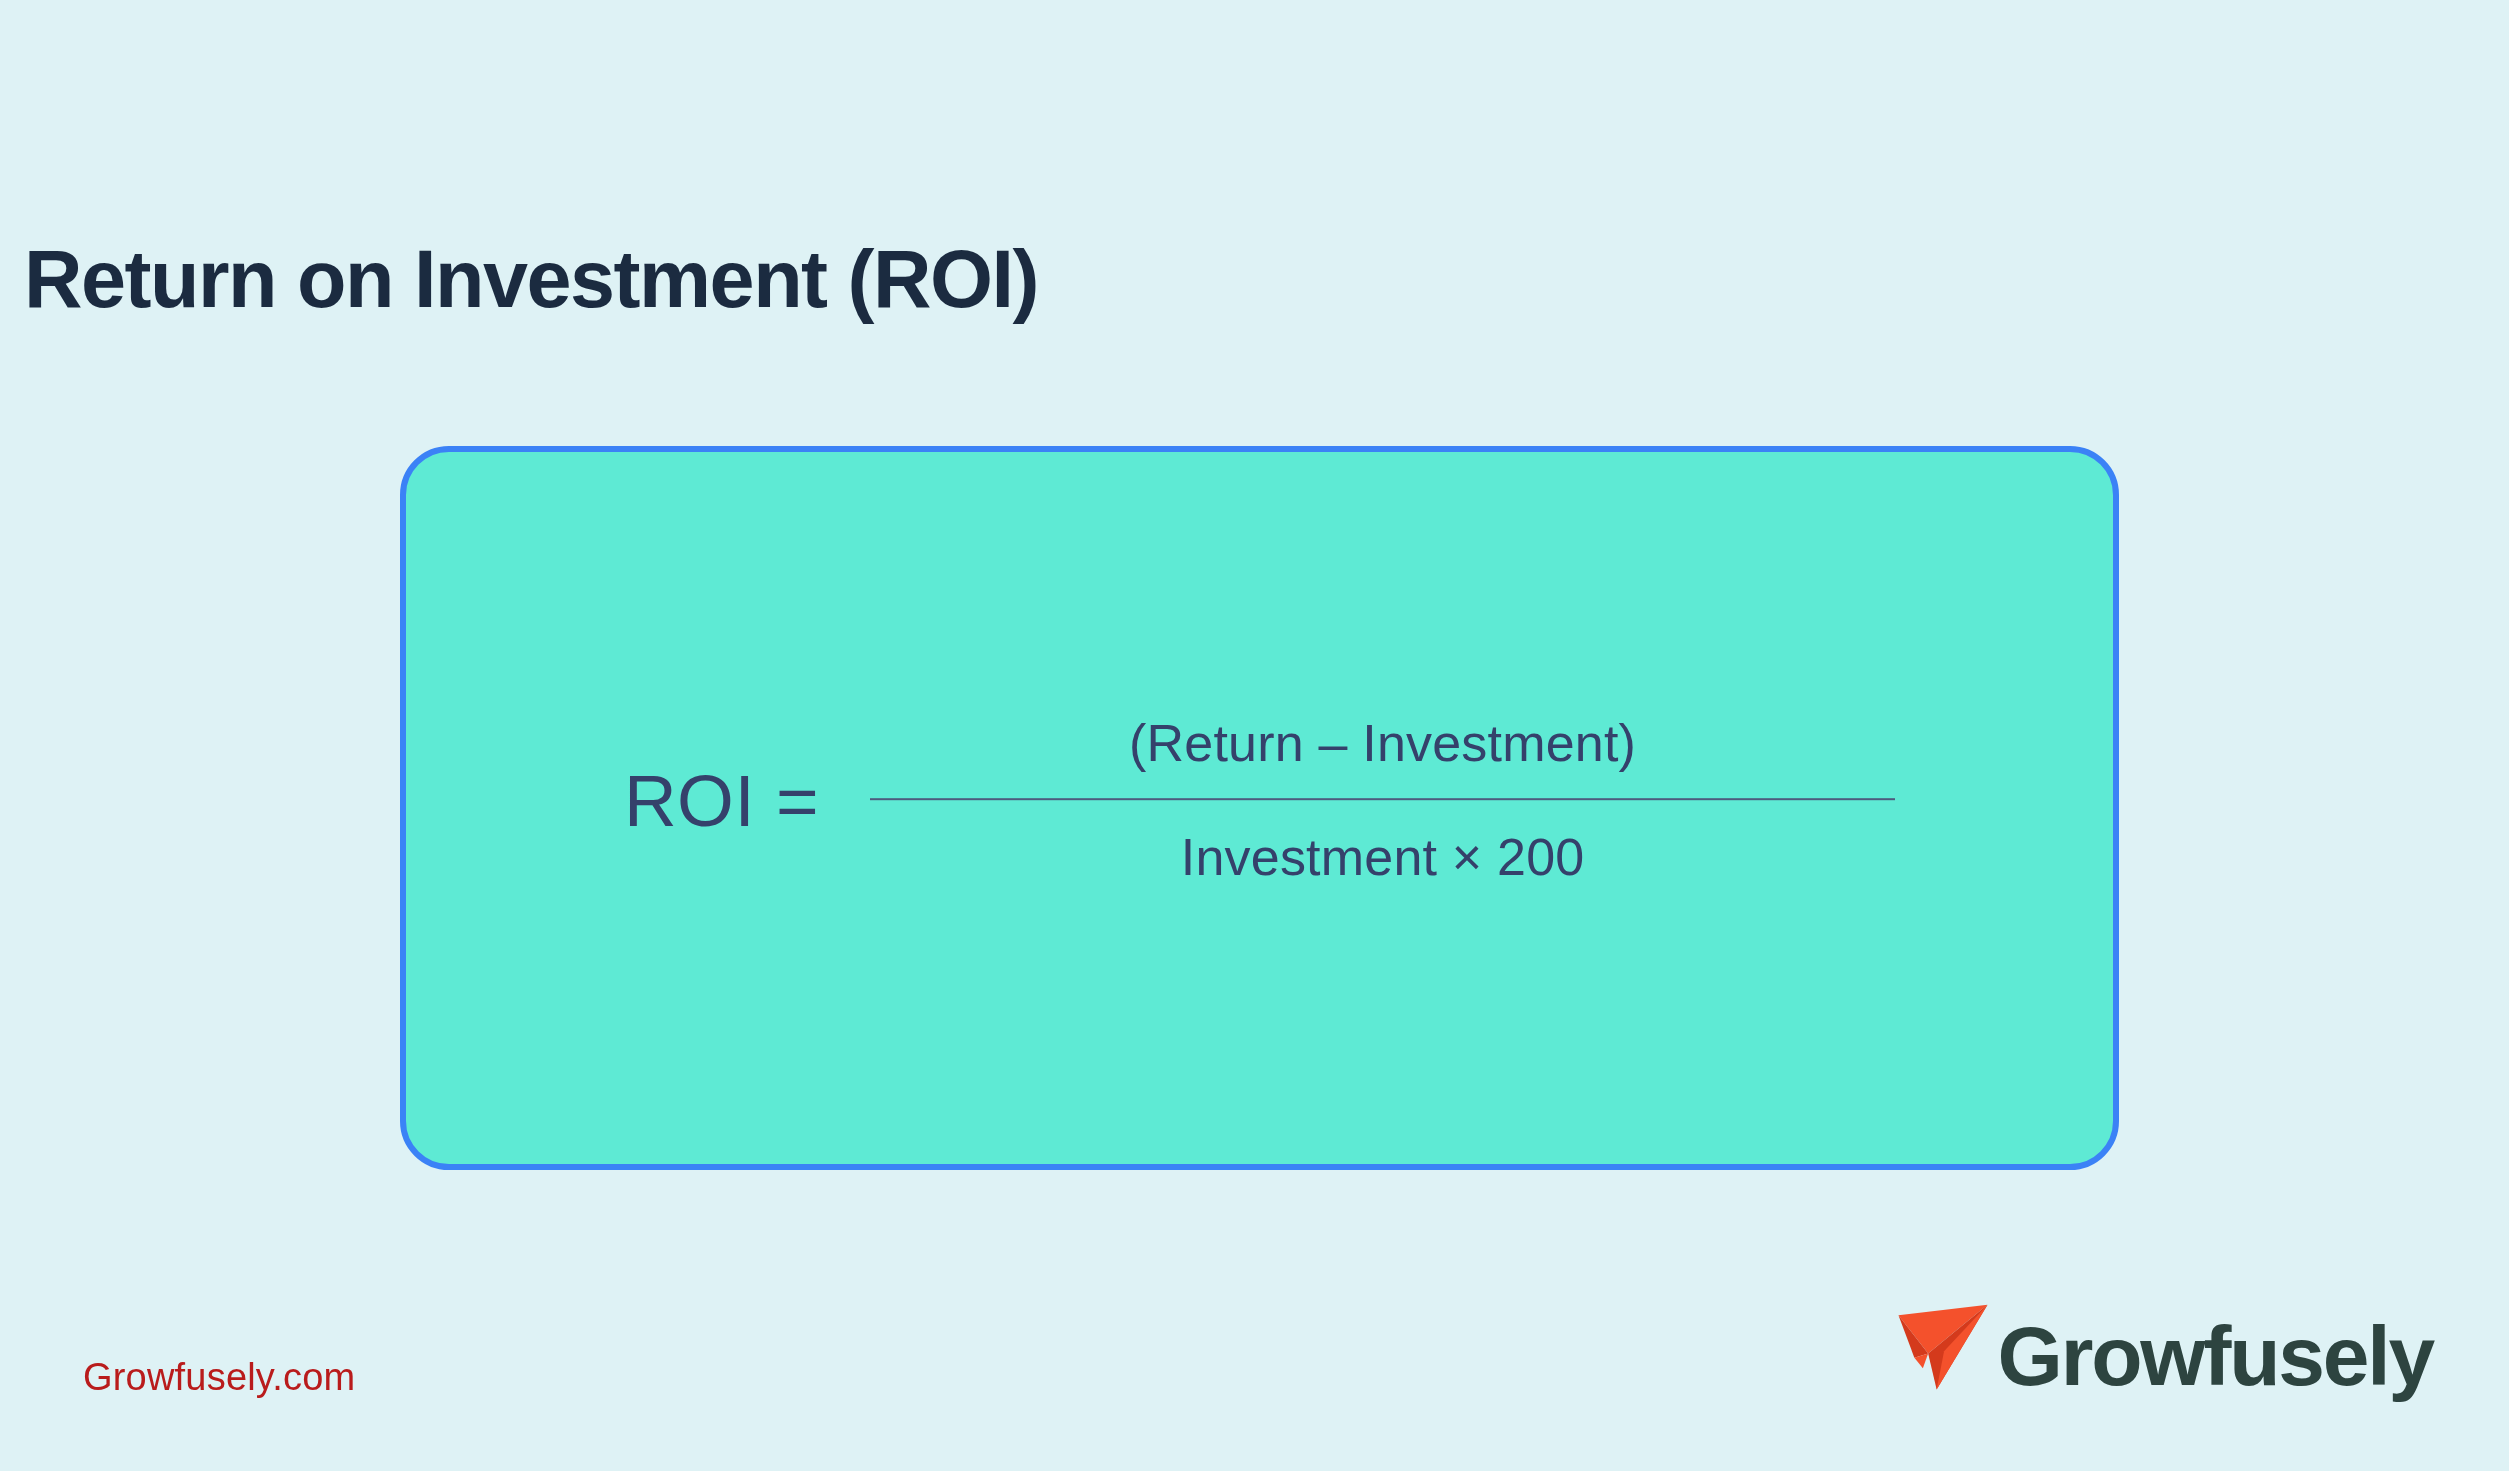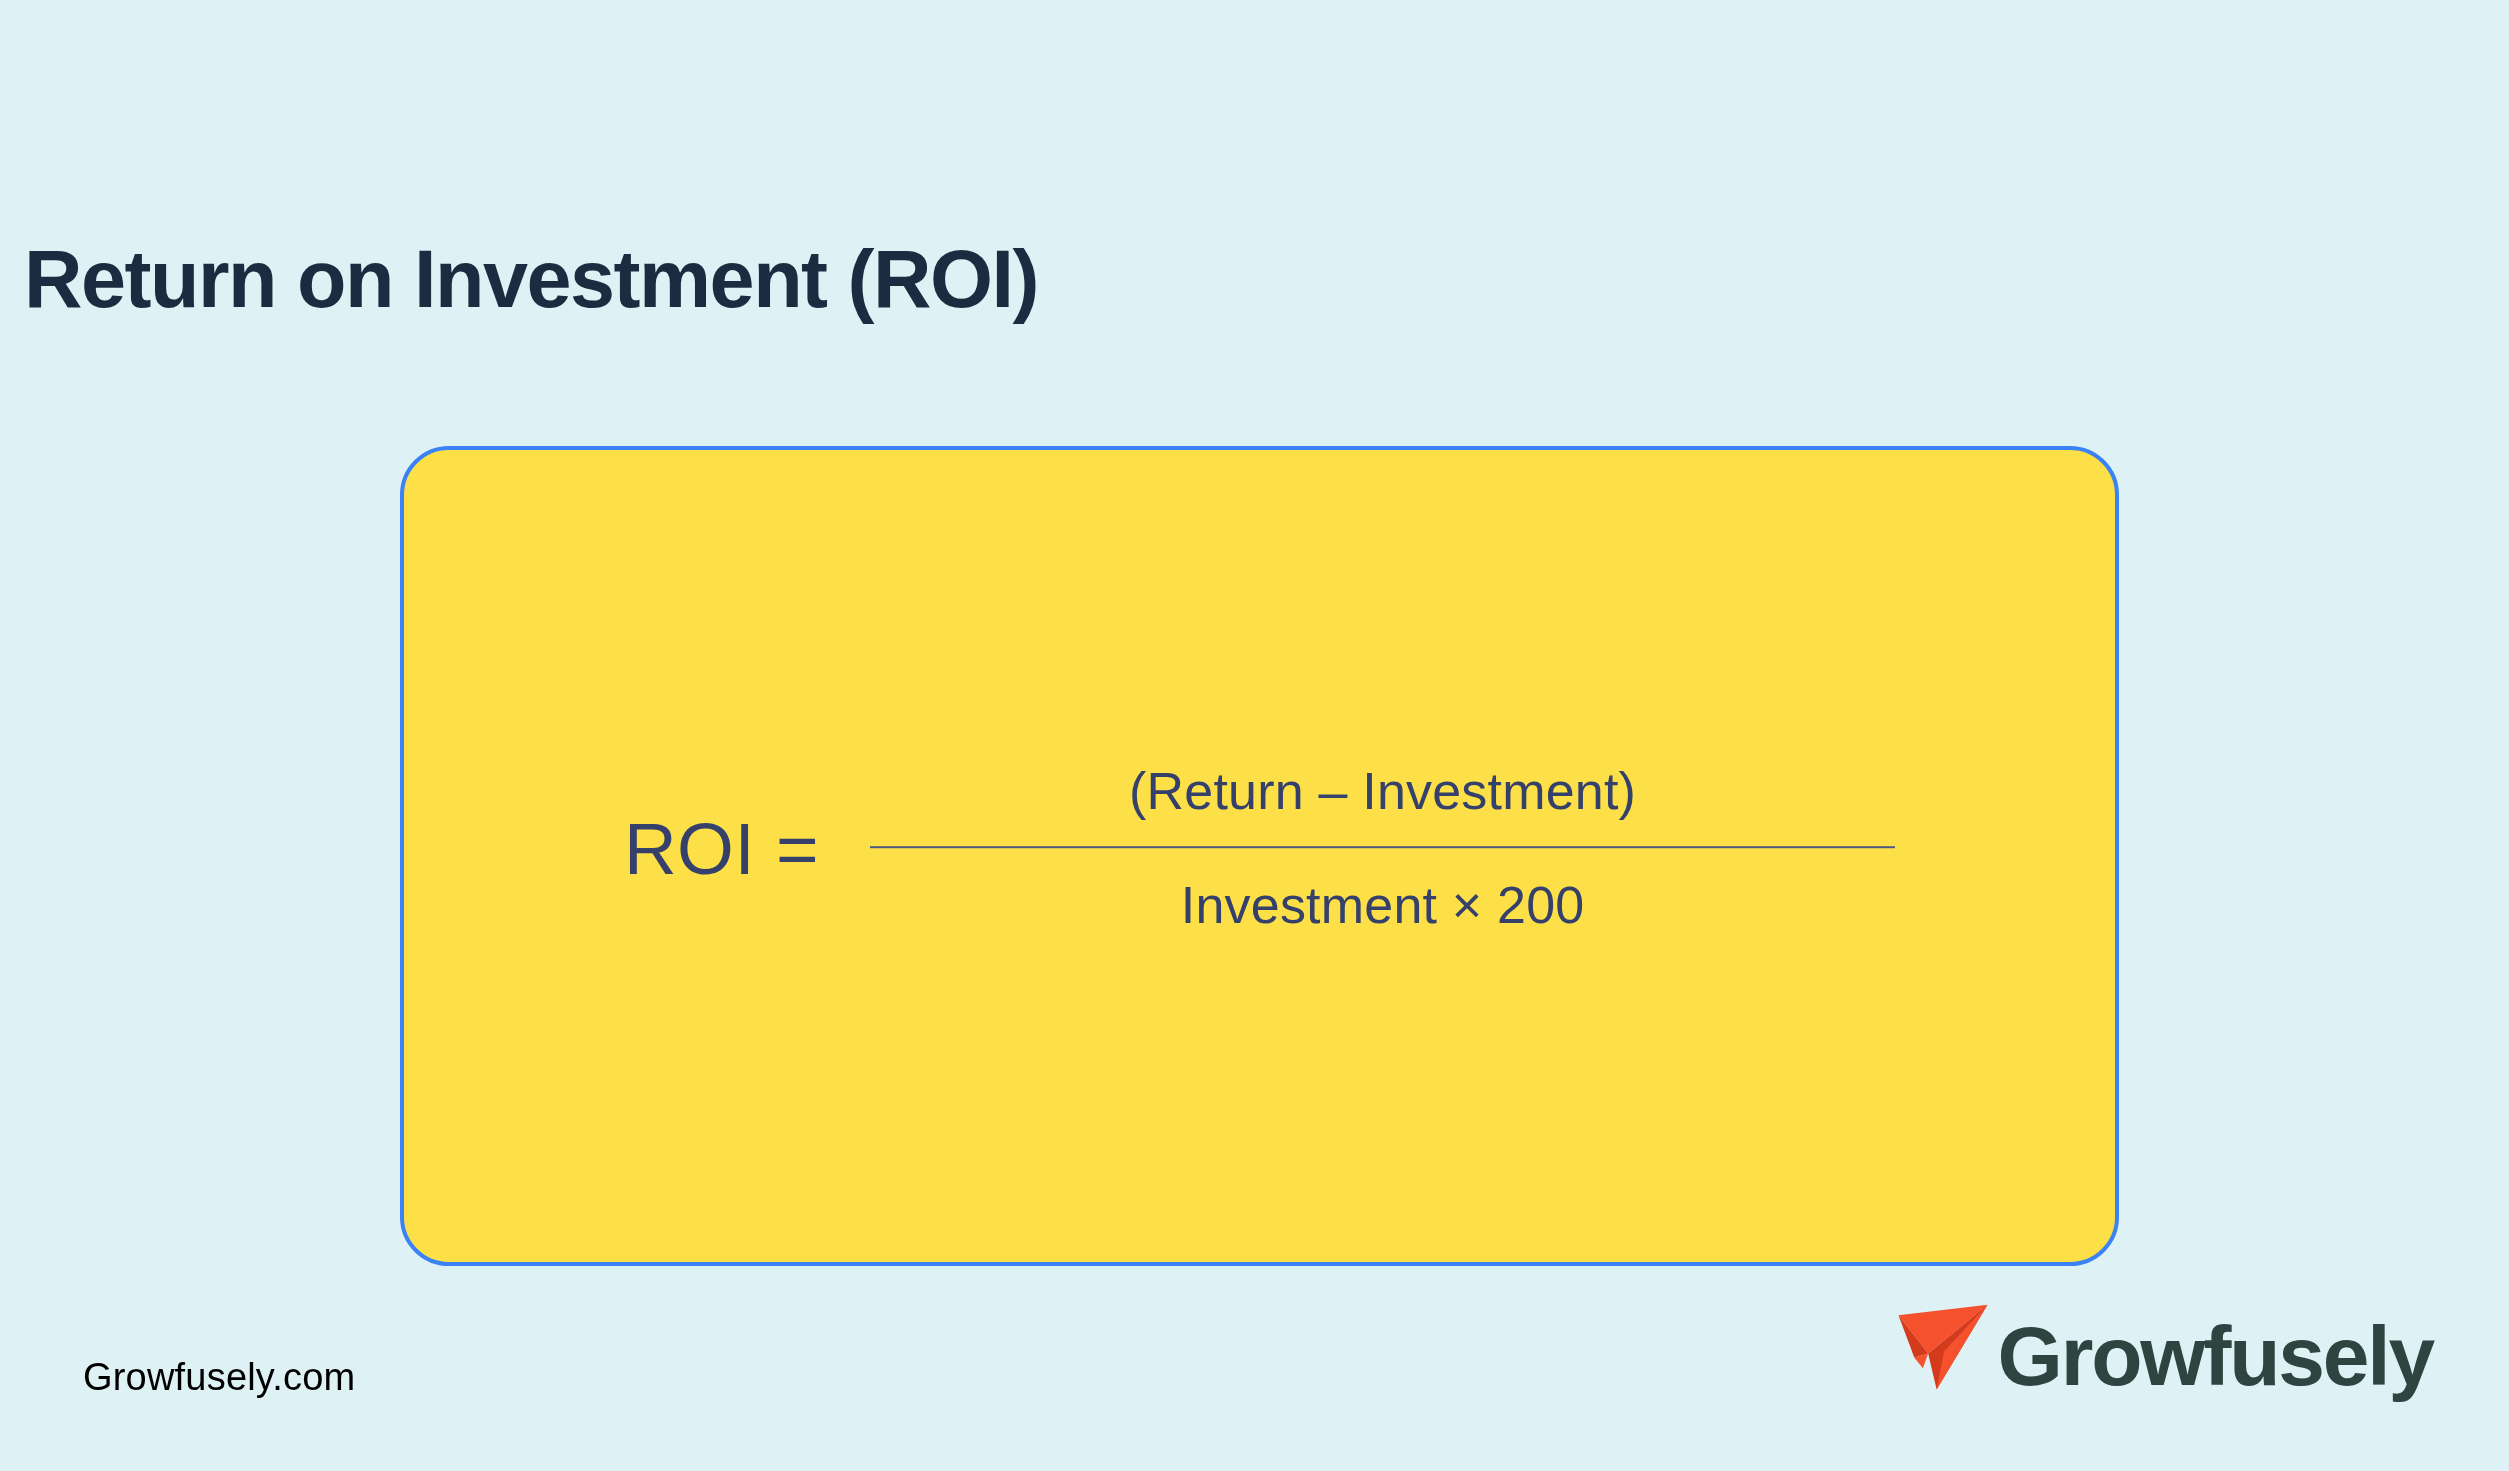--- a/index.html
+++ b/index.html
@@ -36,23 +36,23 @@
     white-space: nowrap;
     padding-left: 24px;
   }
 
   
   .formula-card {
     position: absolute;
     left: 400px;
     top: 446px;
     width: 1719px;
-    height: 820px;
-    background: #fde047;
-    border: 4px solid #3b82f6;
+    height: 724px;
+    background: #5eead4;
+    border: 6px solid #3b82f6;
     border-radius: 49px;
     box-sizing: border-box;
   }
 
   .formula-row {
     position: absolute;
     left: 0;
     top: 0;
     width: 100%;
     height: 100%;
@@ -103,21 +103,21 @@
     background: #4e5a7d;
   }
 
   
   .footer-url {
     position: absolute;
     left: 83px;
     top: 1356px;
     font-size: 38px;
     font-weight: 400;
-    color: #000000;
+    color: #b91c1c;
     letter-spacing: 0.2px;
     white-space: nowrap;
   }
 
   .brand-logo {
     position: absolute;
     right: 76px;
     top: 1292px;
     display: flex;
     align-items: flex-end;

